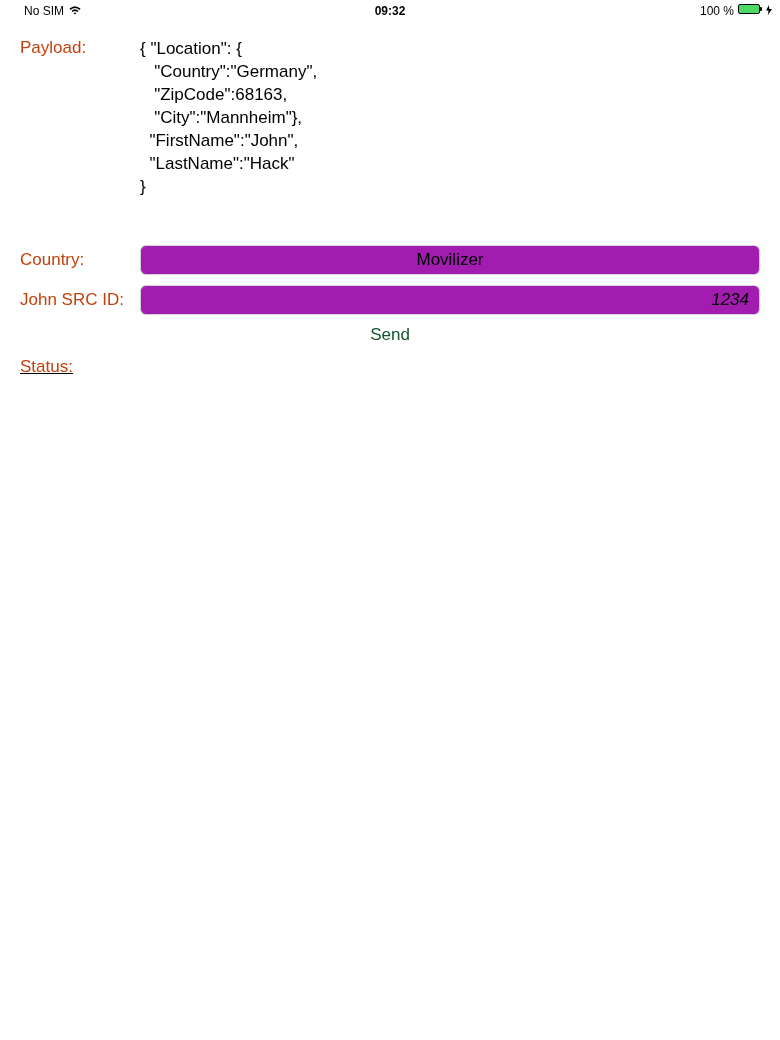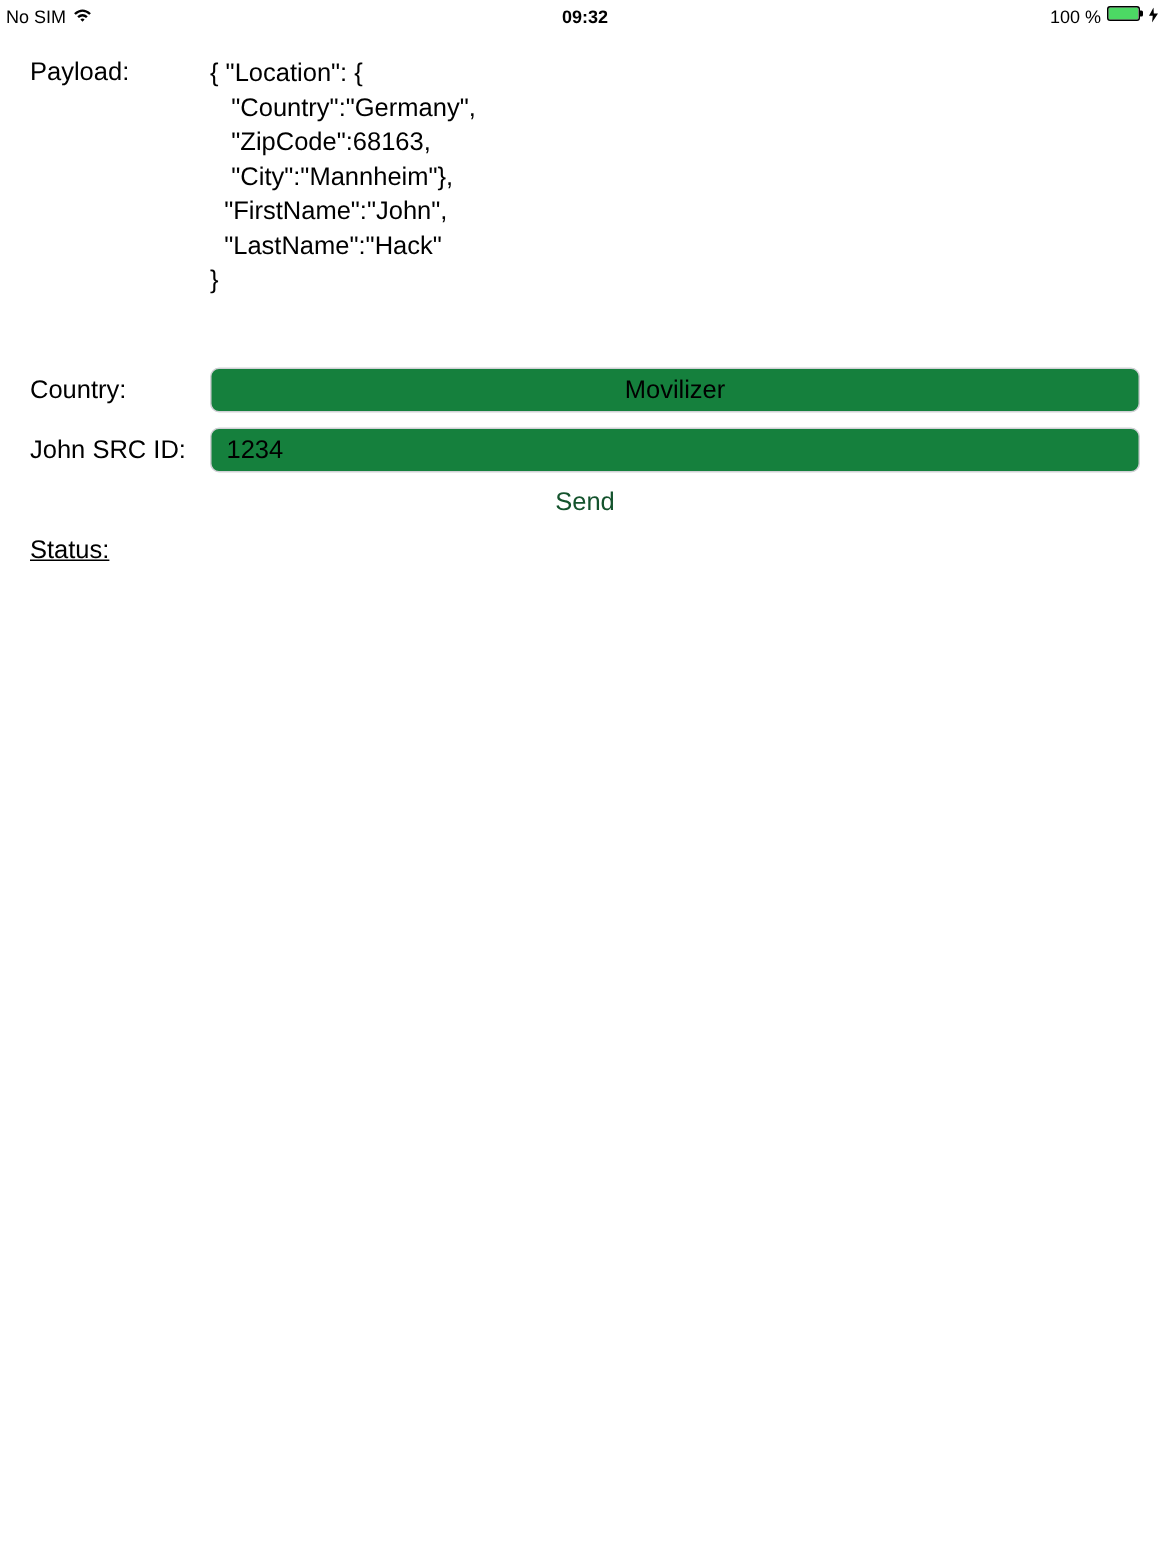--- a/index.html
+++ b/index.html
@@ -11,21 +11,21 @@
       font-family: -apple-system, BlinkMacSystemFont, "Helvetica Neue", Helvetica, Arial, sans-serif;
       background: #ffffff;
       width: 780px;
       height: 1040px;
       overflow: hidden;
     }
     .status-bar {
       display: flex;
       justify-content: space-between;
       align-items: center;
-      padding: 4px 8px 4px 4px;
+      padding: 4px 8px 4px 24px;
       font-size: 12px;
       height: 22px;
     }
     .status-left {
       display: flex;
       align-items: center;
       gap: 4px;
     }
     .status-center {
       position: absolute;
@@ -63,21 +63,21 @@
       padding: 16px 20px;
     }
     .row {
       display: flex;
       align-items: flex-start;
       margin-bottom: 8px;
     }
     .label {
       width: 120px;
       font-size: 17px;
-      color: #000000;
+      color: #c2410c;
       flex-shrink: 0;
     }
     .payload-text {
       font-size: 17px;
       color: #000;
       white-space: pre;
       line-height: 1.35;
     }
     .field-row {
       display: flex;
@@ -88,27 +88,28 @@
       width: 120px;
     }
     .text-input {
       flex: 1;
       height: 30px;
       border: 1px solid #d1d1d6;
       border-radius: 6px;
       padding: 0 10px;
       font-size: 17px;
       font-family: inherit;
-      background: #15803d;
+      background: #a21caf;
     }
     .text-input.center {
       text-align: center;
     }
     .text-input.right {
-      text-align: left;
+      text-align: right;
+      font-style: italic;
     }
     .send-button {
       display: block;
       margin: 6px auto 12px auto;
       background: none;
       border: none;
       color: #14532d;
       font-size: 17px;
       cursor: pointer;
       font-family: inherit;

